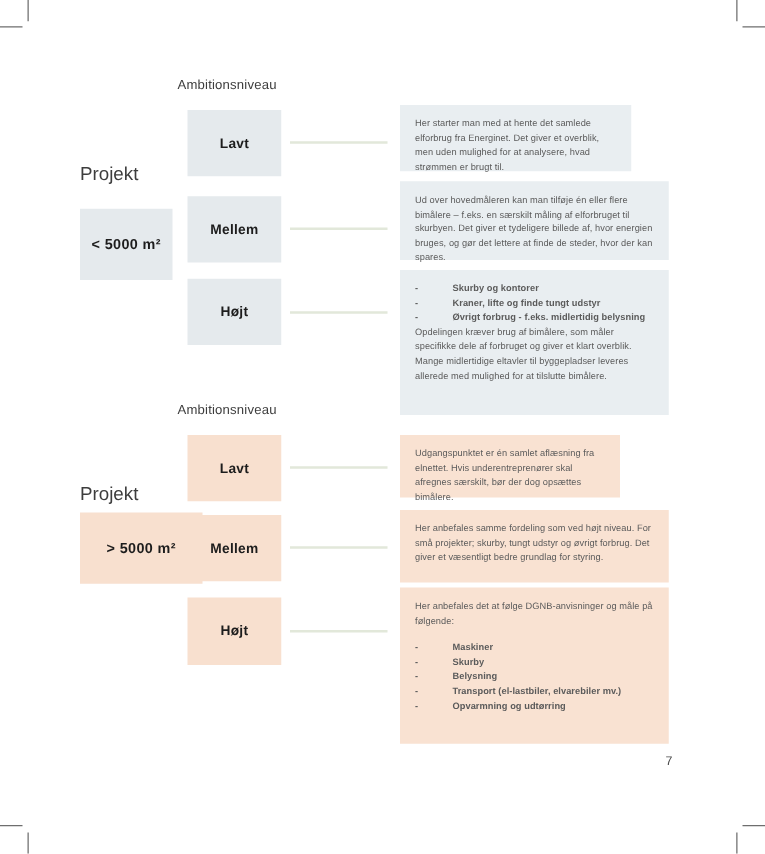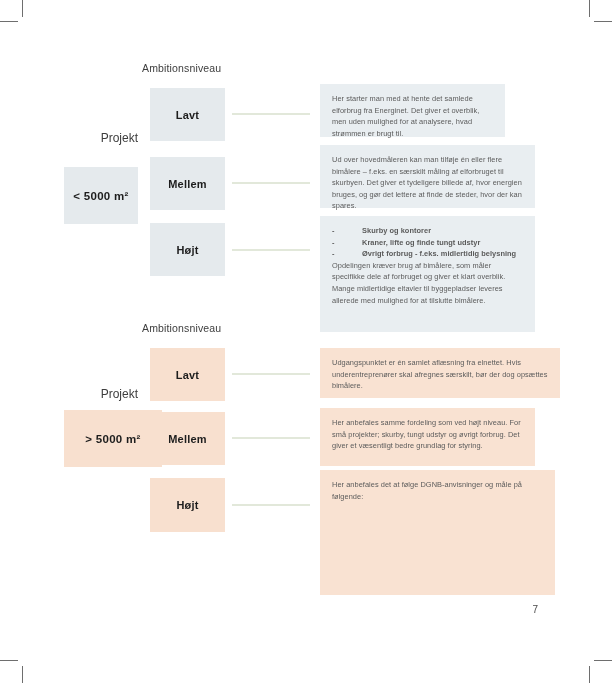--- a/index.html
+++ b/index.html
@@ -39,23 +39,23 @@
   .abs { position: absolute; }
 
   .section-heading {
     font-size: 10.5px;
     color: #3d3d3d;
     letter-spacing: .15px;
     white-space: nowrap;
   }
 
   .projekt-label {
-    font-size: 12px;
+    font-size: 15px;
     color: #3d3d3d;
-    text-align: right;
+    text-align: left;
     white-space: nowrap;
   }
 
   .box {
     display: flex;
     align-items: center;
     justify-content: center;
     font-size: 11px;
     font-weight: bold;
     color: #1d1d1d;
@@ -161,25 +161,32 @@
 <div class="abs box peach projekt-box" style="left:64px; top:410px; width:98px; height:57px;">&gt; 5000 m²</div>
 
 <div class="abs box peach" style="left:150px; top:348px; width:75px; height:53px;">Lavt</div>
 <div class="abs box peach" style="left:150px; top:412px; width:75px; height:53px;">Mellem</div>
 <div class="abs box peach" style="left:150px; top:478px; width:75px; height:54px;">Højt</div>
 
 <div class="abs connector" style="left:232px; top:373px; width:78px;"></div>
 <div class="abs connector" style="left:232px; top:437px; width:78px;"></div>
 <div class="abs connector" style="left:232px; top:504px; width:78px;"></div>
 
-<div class="abs textbox peach" style="left:320px; top:348px; width:240px; height:50px;">
+<div class="abs textbox peach" style="left:320px; top:348px; width:176px; height:50px;">
   <p>Udgangspunktet er én samlet aflæsning fra elnettet. Hvis underentreprenører skal afregnes særskilt, bør der dog opsættes bimålere.</p>
 </div>
 
 <div class="abs textbox peach" style="left:320px; top:408px; width:215px; height:58px;">
   <p>Her anbefales samme fordeling som ved højt niveau. For små projekter; skurby, tungt udstyr og øvrigt forbrug. Det giver et væsentligt bedre grundlag for styring.</p>
 </div>
 
-<div class="abs textbox peach" style="left:320px; top:470px; width:235px; height:125px;">
+<div class="abs textbox peach" style="left:320px; top:470px; width:215px; height:125px;">
   <p>Her anbefales det at følge DGNB-anvisninger og måle på følgende:</p>
+  <ul class="bullets spaced">
+    <li>Maskiner</li>
+    <li>Skurby</li>
+    <li>Belysning</li>
+    <li>Transport (el-lastbiler, elvarebiler mv.)</li>
+    <li>Opvarmning og udtørring</li>
+  </ul>
 </div>
 
 <div class="page-number">7</div>
 
 </body></html>

